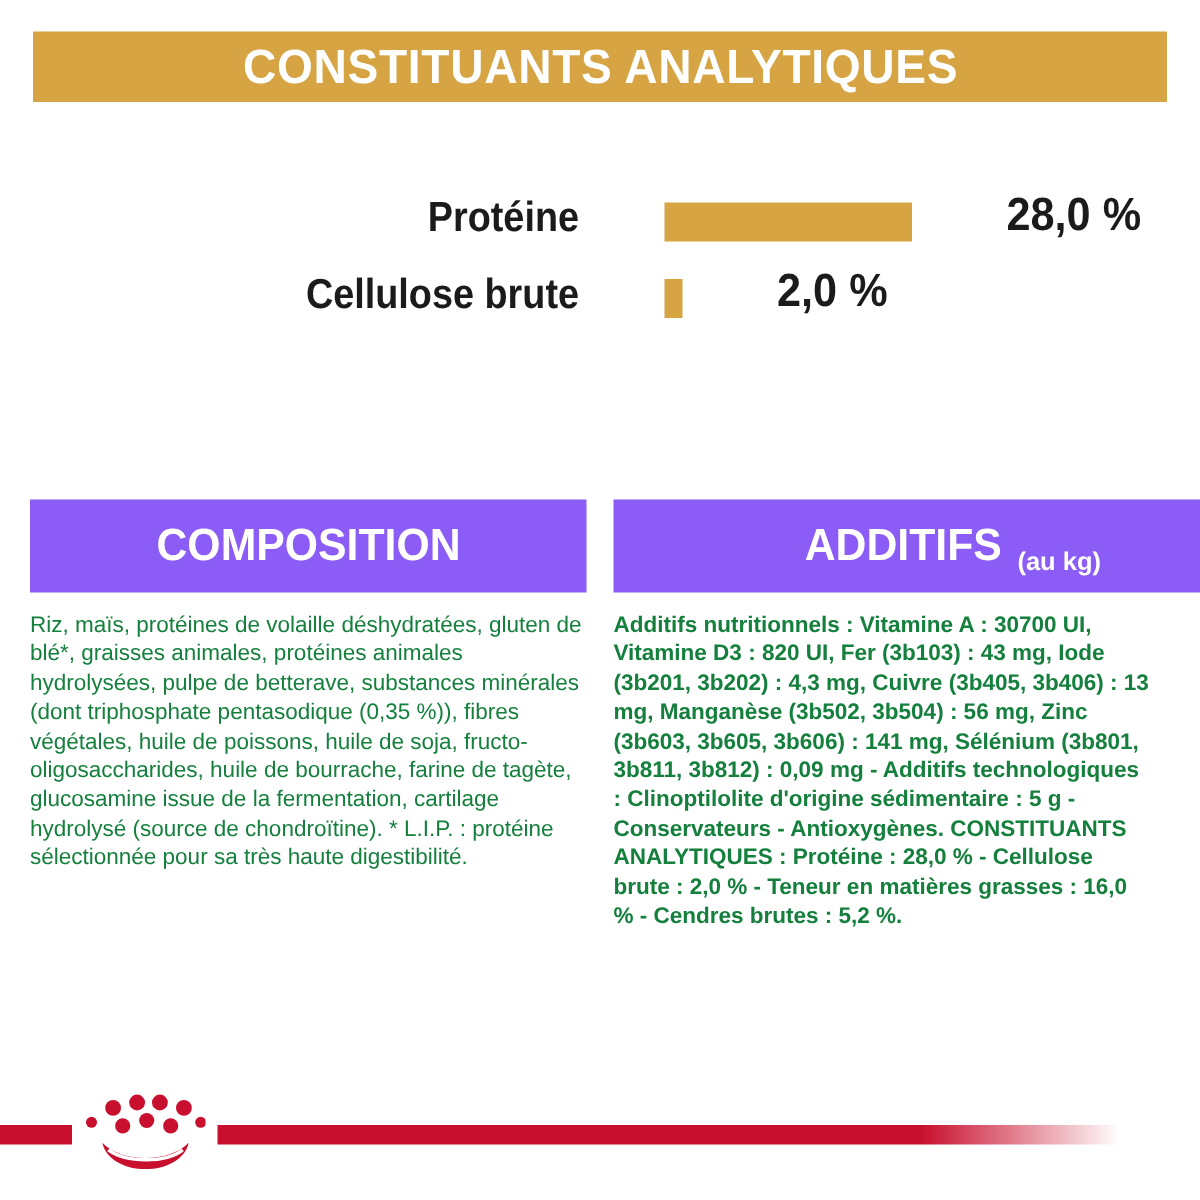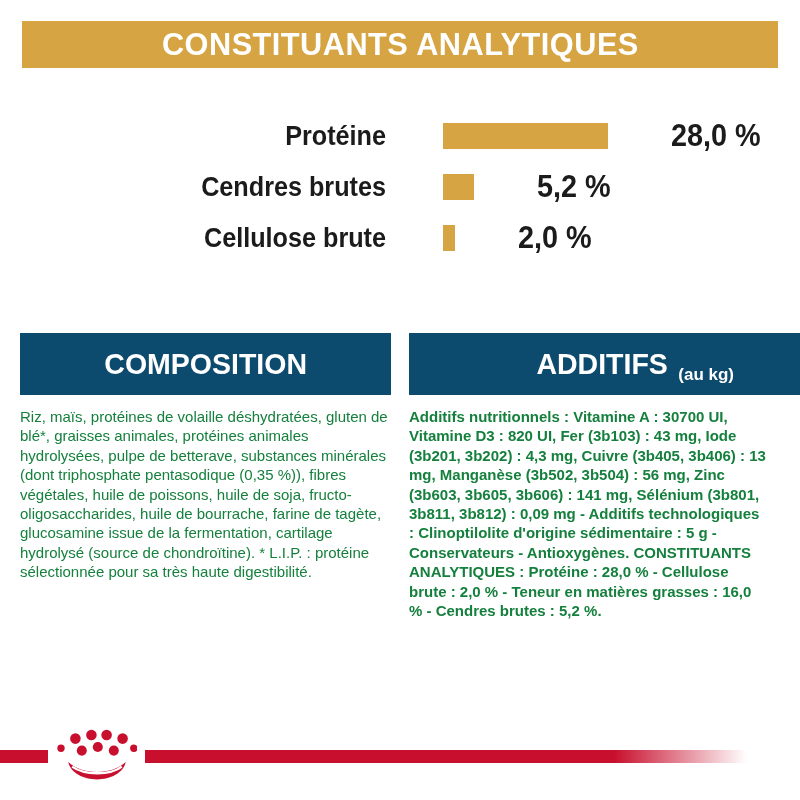--- a/index.html
+++ b/index.html
@@ -9,32 +9,32 @@
   }
   .banner{
     position:absolute;left:22px;top:21px;width:756px;height:47px;
     background:#D6A442;display:flex;align-items:center;justify-content:center;
   }
   .banner .title{
     color:#ffffff;font-weight:bold;font-size:32px;letter-spacing:.5px;
     transform:scaleX(.96);white-space:nowrap;
   }
   .chart{position:absolute;left:0;top:110px;width:800px;}
-  .chart-row{display:flex;align-items:center;height:51px;gap:44px;}
+  .chart-row{display:flex;align-items:flex-end;height:51px;gap:44px;}
   .chart-label{
     width:386px;text-align:right;font-size:28px;font-weight:bold;color:#1b1b1b;
     transform:scaleX(.9);transform-origin:100% 50%;white-space:nowrap;
   }
   .chart-bar{height:26px;margin-left:13px;flex:0 0 auto;}
   .chart-value{
     margin-left:19px;font-size:31px;font-weight:bold;color:#1b1b1b;
     transform:scaleX(.93);transform-origin:0 50%;white-space:nowrap;
   }
   .section-header{
-    position:absolute;top:333px;height:62px;background:#0c4a6e;
+    position:absolute;top:333px;height:62px;background:#8b5cf6;
     display:flex;align-items:center;justify-content:center;color:#ffffff;text-align:right;
   }
   .section-header .t{font-size:30px;font-weight:bold;transform:scaleX(.95);white-space:nowrap;}
   .section-header .sub{font-size:17px;font-weight:bold;margin-left:7px;margin-top:22px;white-space:nowrap;}
   #comp-header{left:20px;width:371px;}
   #add-header{left:409px;width:449px;}
   .body-text{
     position:absolute;top:407px;font-size:15px;line-height:19.4px;color:#15803d;
     text-align:left;
   }
@@ -53,25 +53,20 @@
 
 <div class="banner">
   <span class="title">CONSTITUANTS ANALYTIQUES</span>
 </div>
 
 <div class="chart">
     <div class="chart-row">
       <div class="chart-label">Protéine</div>
       <div class="chart-bar" style="width: 165px; background: rgb(214, 164, 66);"></div>
       <div class="chart-value">28,0 %</div>
-    </div>
-    <div class="chart-row">
-      <div class="chart-label">Cendres brutes</div>
-      <div class="chart-bar" style="width: 31px; background: rgb(214, 164, 66);"></div>
-      <div class="chart-value">5,2 %</div>
     </div>
     <div class="chart-row">
       <div class="chart-label">Cellulose brute</div>
       <div class="chart-bar" style="width: 12px; background: rgb(214, 164, 66);"></div>
       <div class="chart-value">2,0 %</div>
     </div>
   </div>
 
 <div class="section-header" id="comp-header">
   <span class="t">COMPOSITION</span>

